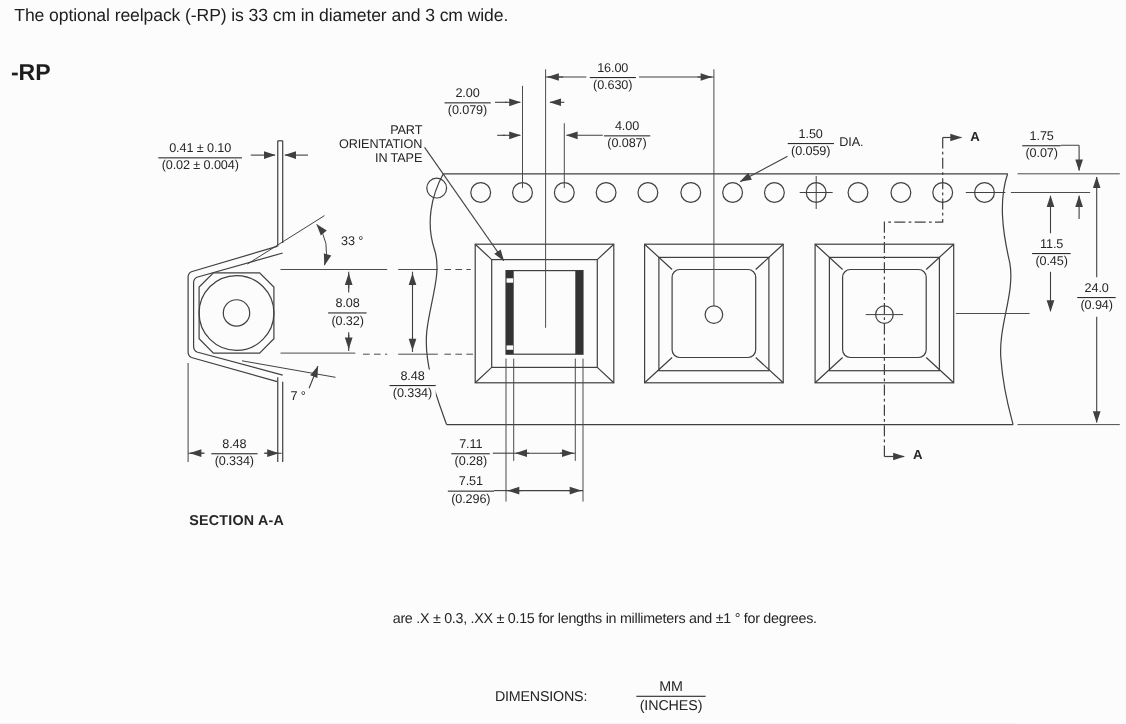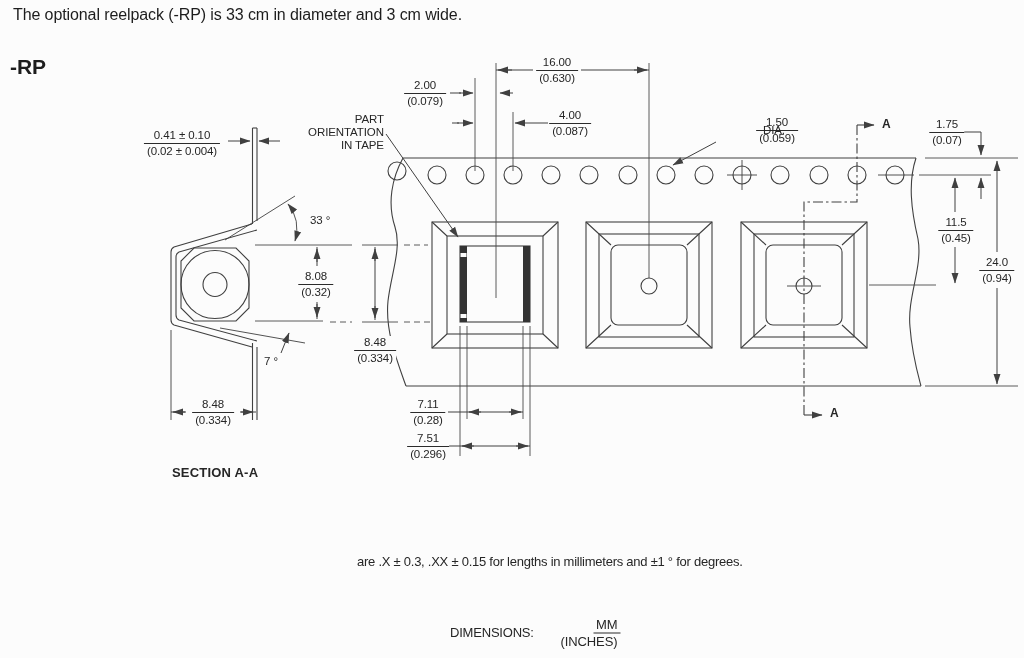--- a/index.html
+++ b/index.html
@@ -201,21 +201,21 @@
     <span class="in">(0.079)</span>
   </div>
   <div class="frac" style="left:557px;top:70px;">
     <span class="mm">16.00</span>
     <span class="in">(0.630)</span>
   </div>
   <div class="frac" style="left:570px;top:123px;">
     <span class="mm">4.00</span>
     <span class="in">(0.087)</span>
   </div>
-  <div class="frac" style="left:737px;top:130px;margin-left:40px;">
+  <div class="frac" style="left:737px;top:130px;">
     <span class="mm">1.50</span>
     <span class="in">(0.059)</span>
   </div>
   <div class="lbl" style="left:763px;top:124px;">DIA.</div>
   <div class="frac" style="left:947px;top:132px;">
     <span class="mm">1.75</span>
     <span class="in">(0.07)</span>
   </div>
   <div class="frac" style="left:956px;top:230px;">
     <span class="mm">11.5</span>
@@ -258,18 +258,18 @@
   </div>
   <div class="lbl" style="left:264px;top:355px;">7 °</div>
   <div class="frac" style="left:213px;top:412px;">
     <span class="mm">8.48</span>
     <span class="in">(0.334)</span>
   </div>
   <div class="lbl sect" style="left:172px;top:466px;">SECTION A-A</div>
 
   <div class="lbl tol" style="left:357px;top:555px;">are .X ± 0.3, .XX ± 0.15 for lengths in millimeters and ±1 ° for degrees.</div>
   <div class="lbl dimlbl" style="left:450px;top:626px;">DIMENSIONS:</div>
-  <div class="frac big" style="left:589px;top:633px;align-items:flex-end;">
+  <div class="frac big" style="left:610px;top:633px;">
     <span class="mm">MM</span>
     <span class="in">(INCHES)</span>
   </div>
 
 </div>
 
 </body></html>

